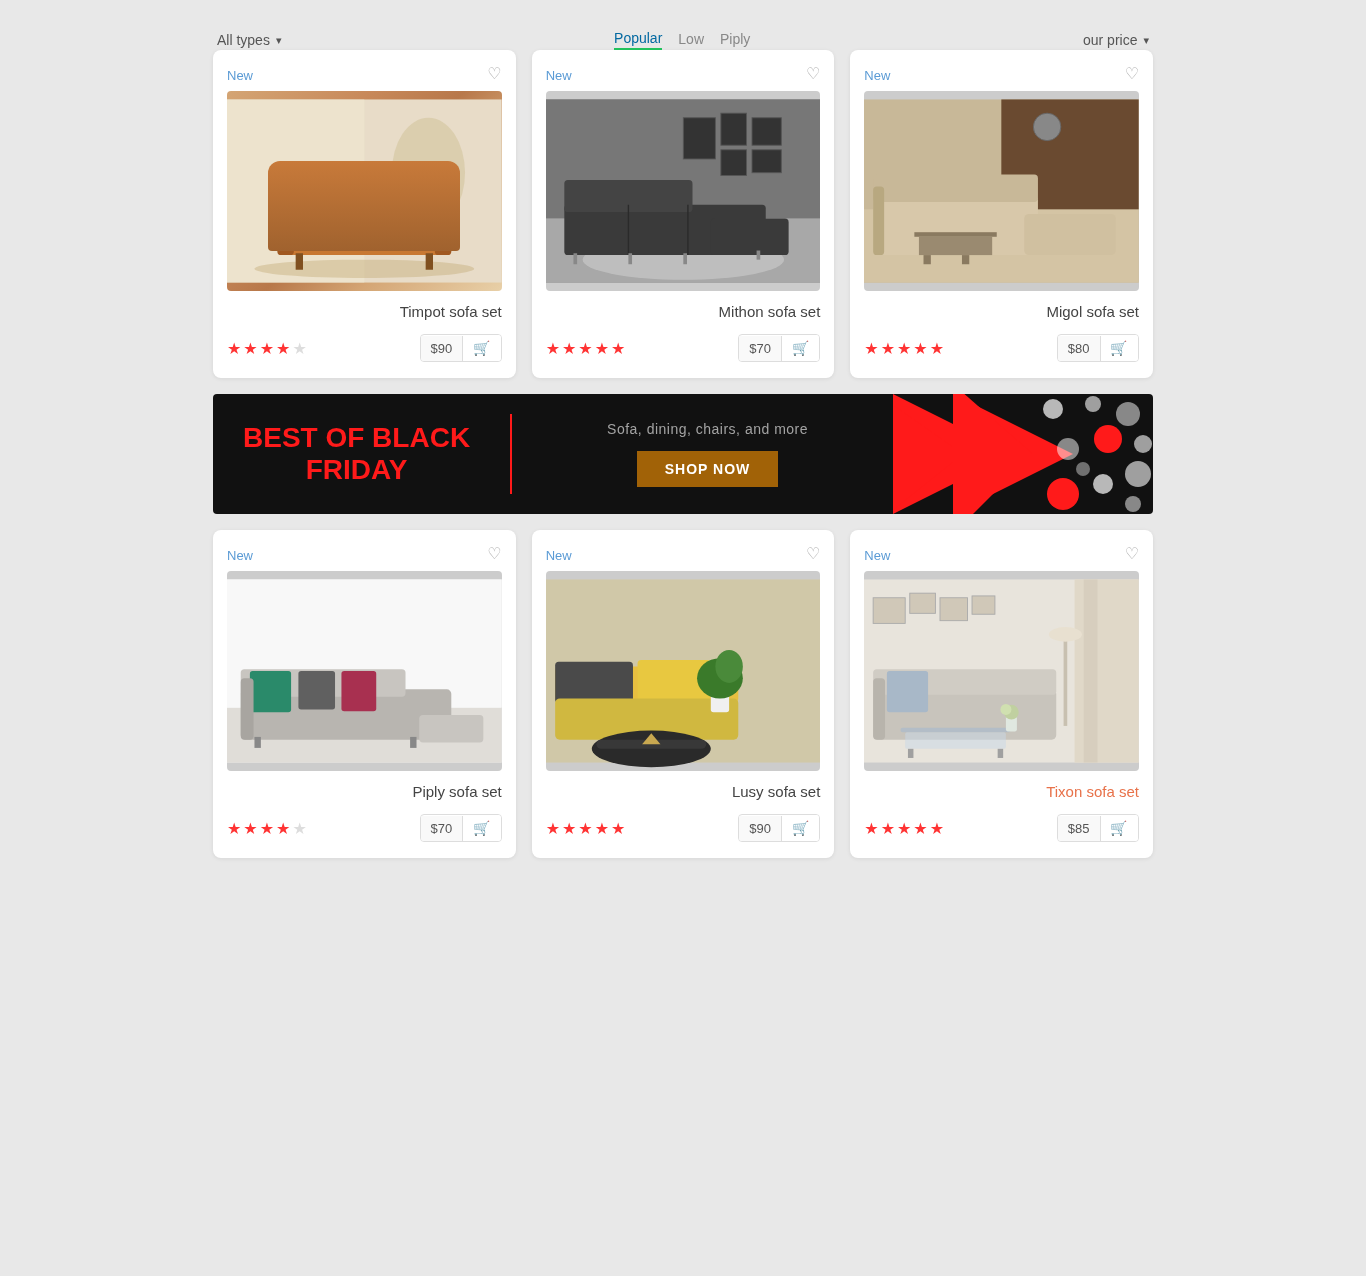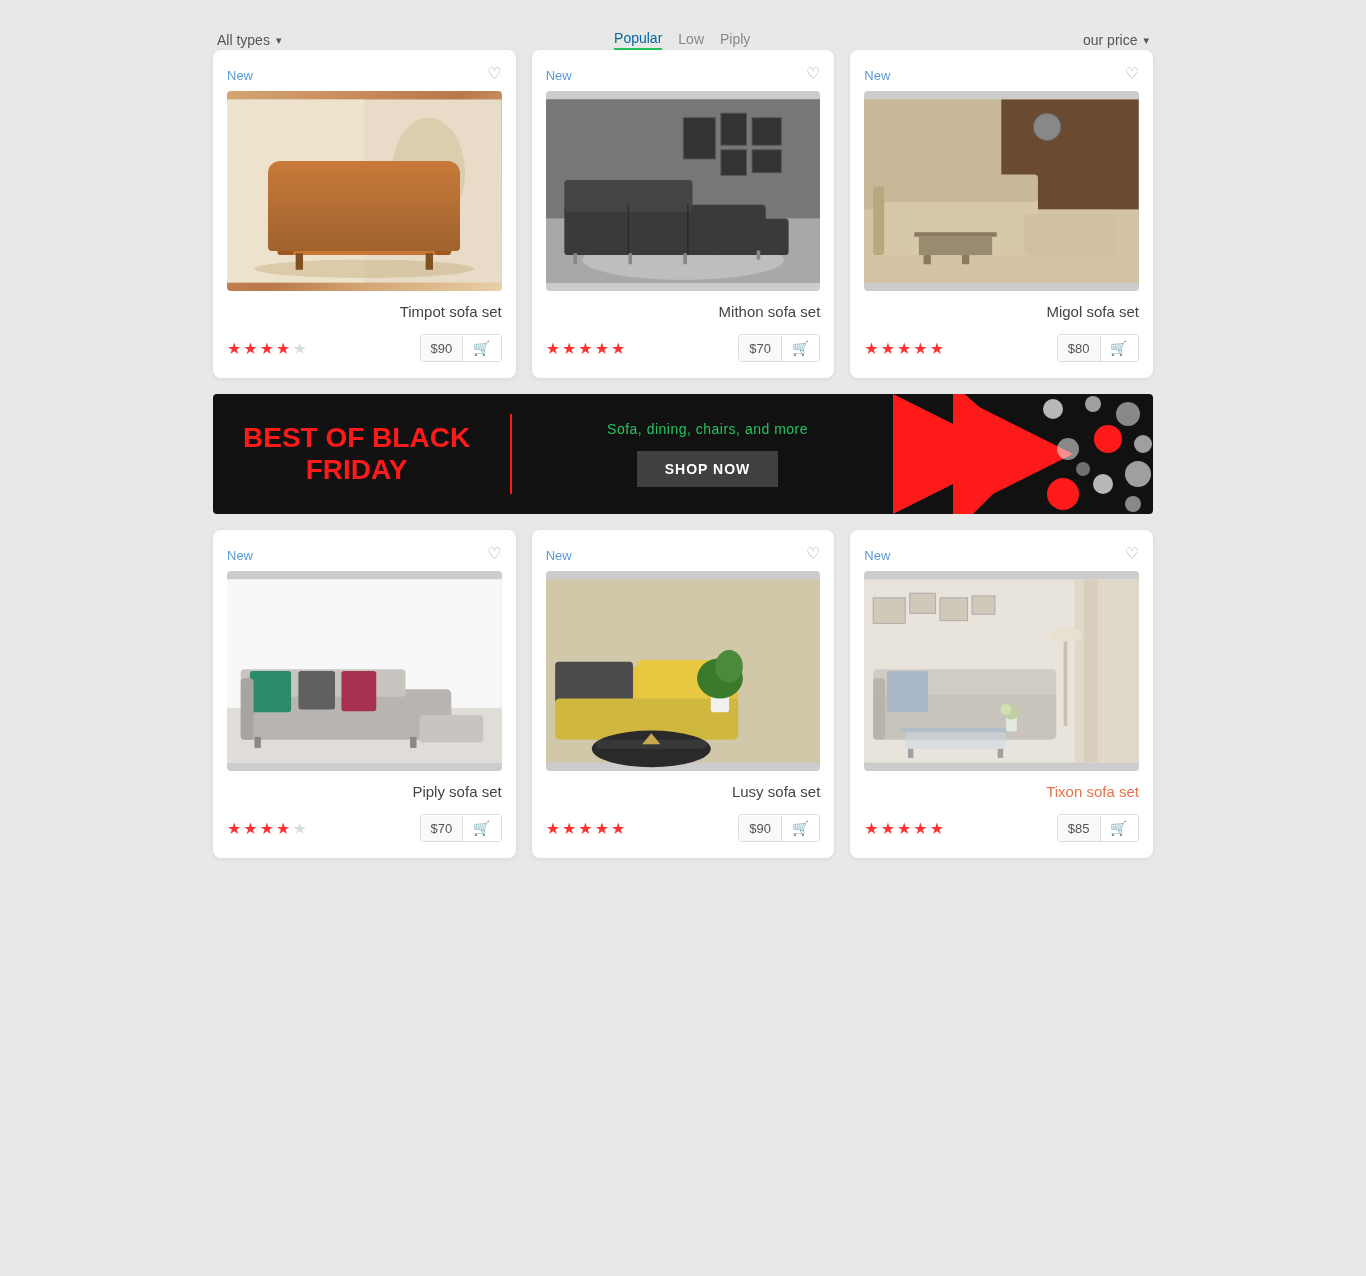--- a/index.html
+++ b/index.html
@@ -181,27 +181,27 @@
     .banner-middle {
       flex: 1;
       display: flex;
       flex-direction: column;
       align-items: center;
       justify-content: center;
       z-index: 2;
       padding: 20px;
     }
     .banner-subtitle {
-      color: #22c55e;
+      color: #a3a3a3;
       font-size: 14px;
       margin-bottom: 14px;
       letter-spacing: 0.5px;
     }
     .banner-shop-btn {
-      background: #404040;
+      background: #a16207;
       color: #fff;
       font-weight: 700;
       font-size: 14px;
       padding: 10px 28px;
       border: none;
       cursor: pointer;
       letter-spacing: 1px;
       text-transform: uppercase;
     }
     .banner-right {

